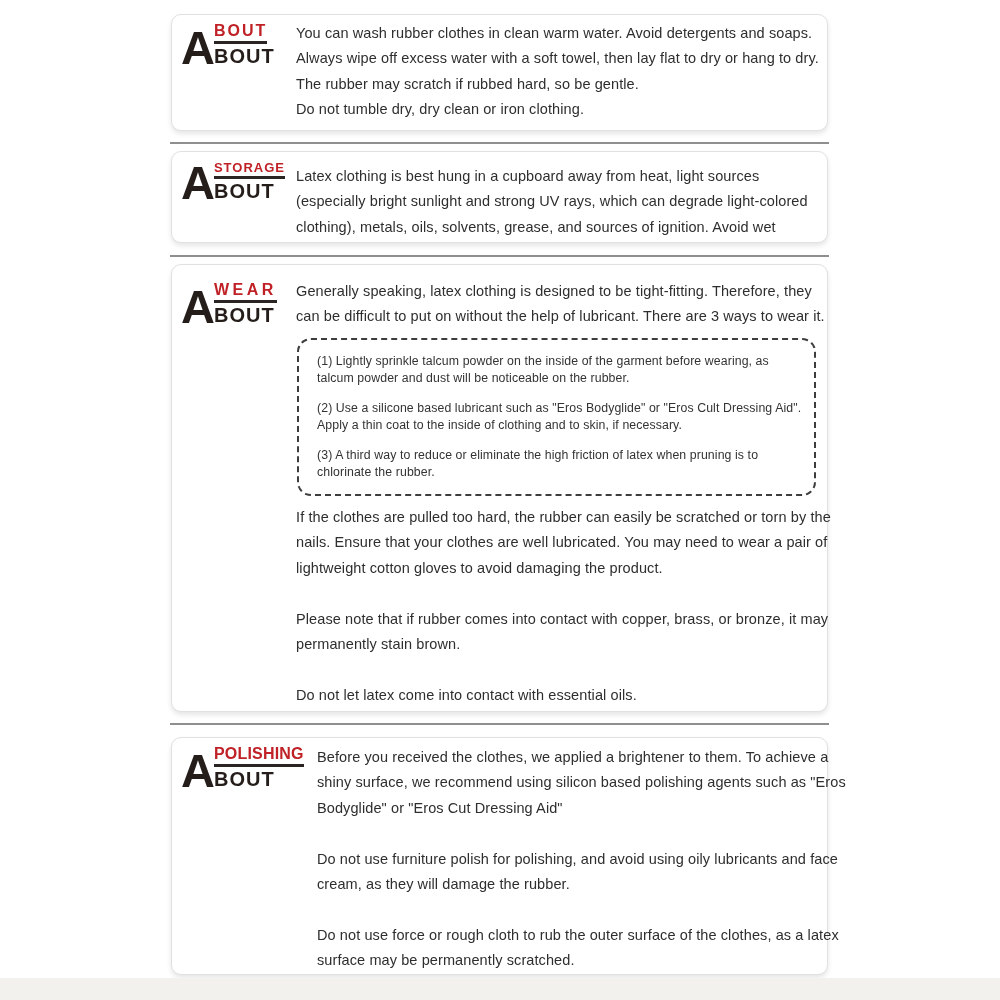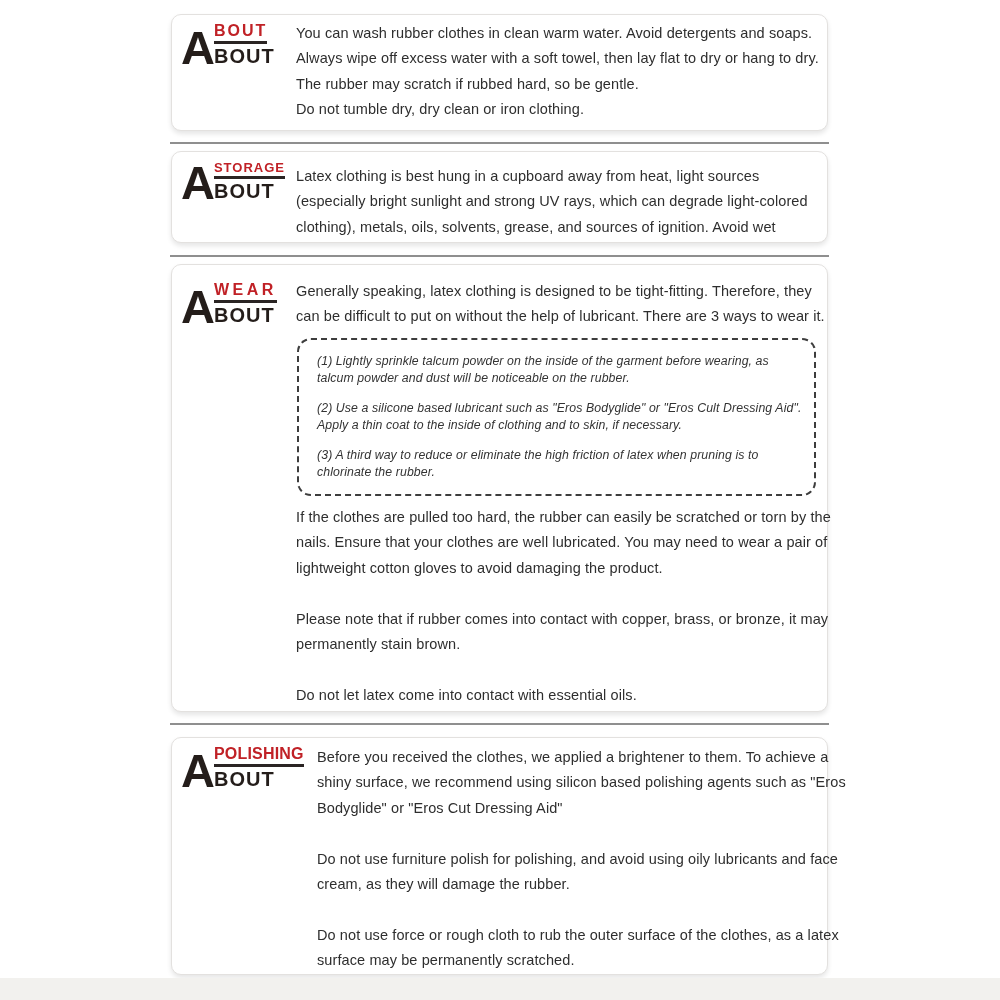--- a/index.html
+++ b/index.html
@@ -54,21 +54,21 @@
   #wear-intro{top:14px;}
   #wear-outro{top:240px;}
   #card-polishing .txt{top:7px;margin-left:21px;}
 
   
   .tips-box{
     position:absolute;left:125px;top:73px;width:519px;height:158px;
     box-sizing:border-box;border:2px dashed #3d3d3d;border-radius:14px;
     padding:13px 18px 0 18px;font-size:12.3px;color:#333;letter-spacing:0.1px;
   }
-  .tip{margin-bottom:13px;font-style:italic;}
+  .tip{margin-bottom:13px;}
   .tip .ln{line-height:17px;height:17px;white-space:nowrap;}
 </style>
 </head>
 <body>
 
 <section class="card" id="card-clean">
   <div class="logo" style="top:8px;">
     <span class="logo-a">A</span>
     <span class="logo-col">
       <span class="logo-word word-clean">BOUT</span>

